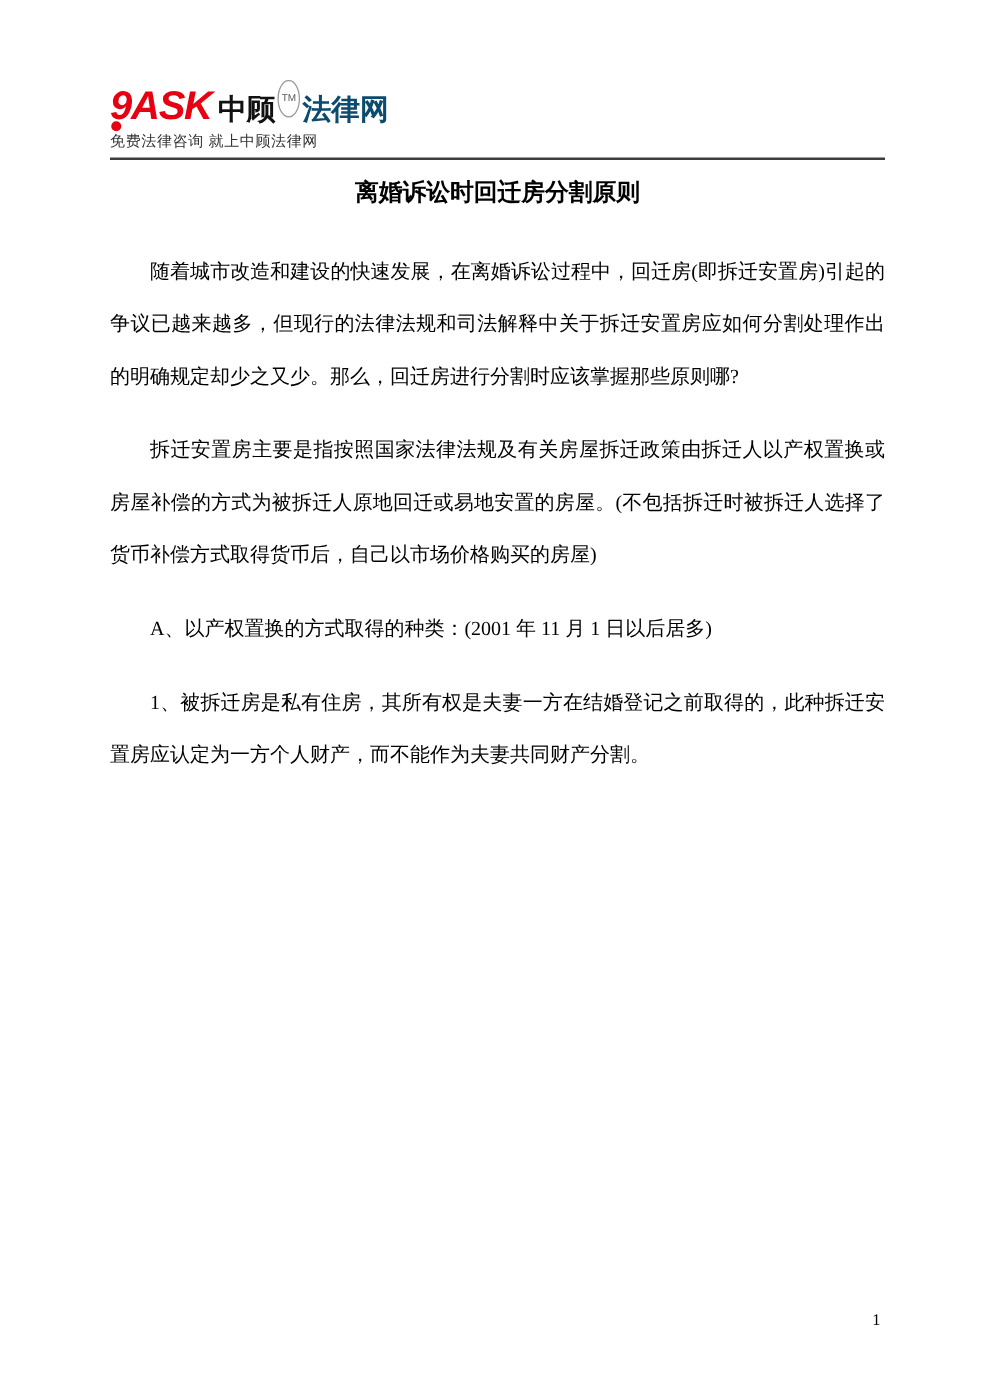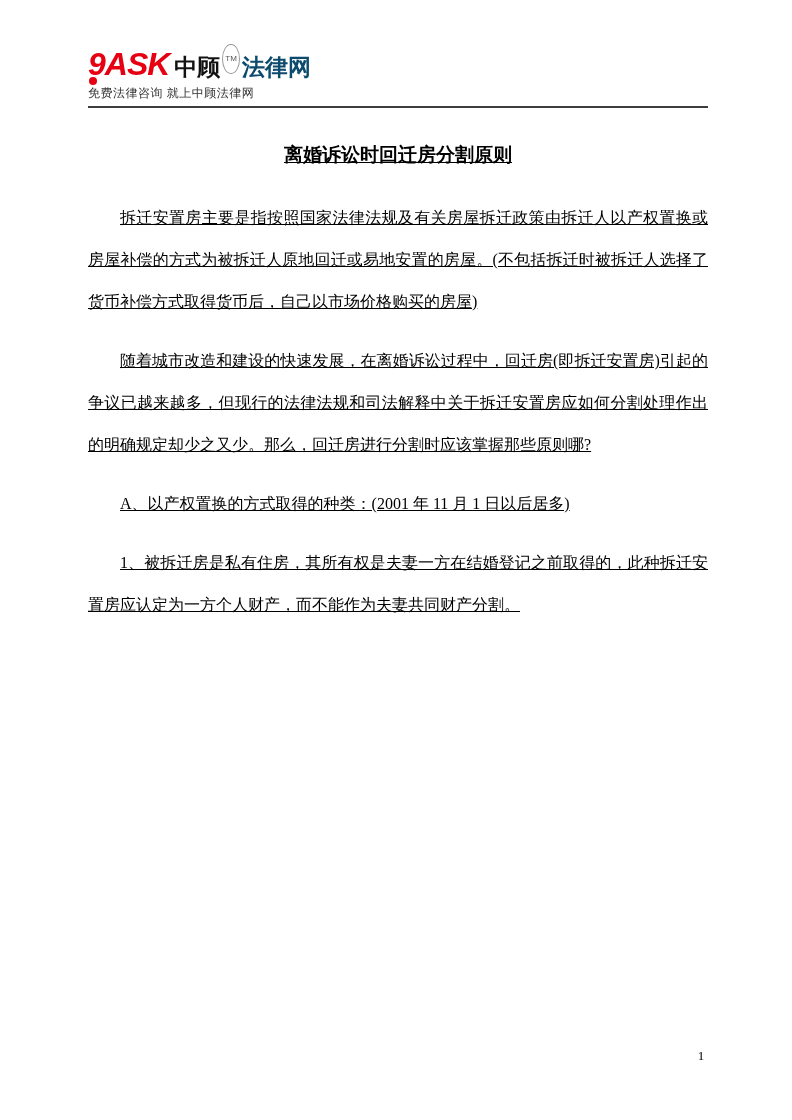--- a/index.html
+++ b/index.html
@@ -11,21 +11,21 @@
     background: #ffffff;
     overflow: hidden;
     font-family: "Liberation Serif", "DejaVu Serif", serif;
     color: #000;
   }
 
   
   .header {
     position: absolute;
     left: 88px;
-    top: 48px;
+    top: 68px;
     width: 620px;
   }
   .logo-row {
     display: flex;
     align-items: baseline;
     height: 38px;
     white-space: nowrap;
   }
   .logo-9ask {
     position: relative;
@@ -92,21 +92,20 @@
     width: 620px;
     height: 0;
   }
 
   
   .content {
     position: absolute;
     left: 88px;
     top: 134px;
     width: 620px;
-    text-decoration: underline;
   }
   .doc-title {
     font-size: 19px;
     font-weight: bold;
     text-align: center;
     line-height: 42px;
     margin: 0 0 21px 0;
   }
   .para {
     font-size: 16px;
@@ -142,21 +141,21 @@
       <span class="logo-cn">中顾</span>
       <span class="logo-tm">TM</span>
       <span class="logo-suffix">法律网</span>
     </div>
     <div class="tagline">免费法律咨询 就上中顾法律网</div>
     <div class="header-divider"></div>
   </div>
 
   <div class="content">
     <h1 class="doc-title">离婚诉讼时回迁房分割原则</h1>
+    <p class="para">随着城市改造和建设的快速发展，在离婚诉讼过程中，回迁房(即拆迁安置房)引起的争议已越来越多，但现行的法律法规和司法解释中关于拆迁安置房应如何分割处理作出的明确规定却少之又少。那么，回迁房进行分割时应该掌握那些原则哪?</p>
     <p class="para">拆迁安置房主要是指按照国家法律法规及有关房屋拆迁政策由拆迁人以产权置换或房屋补偿的方式为被拆迁人原地回迁或易地安置的房屋。(不包括拆迁时被拆迁人选择了货币补偿方式取得货币后，自己以市场价格购买的房屋)</p>
-    <p class="para">随着城市改造和建设的快速发展，在离婚诉讼过程中，回迁房(即拆迁安置房)引起的争议已越来越多，但现行的法律法规和司法解释中关于拆迁安置房应如何分割处理作出的明确规定却少之又少。那么，回迁房进行分割时应该掌握那些原则哪?</p>
     <p class="para">A、以产权置换的方式取得的种类：(2001 年 11 月 1 日以后居多)</p>
     <p class="para">1、被拆迁房是私有住房，其所有权是夫妻一方在结婚登记之前取得的，此种拆迁安置房应认定为一方个人财产，而不能作为夫妻共同财产分割。</p>
   </div>
 
   <div class="page-number">1</div>
 
 </div>
 
 </body></html>

